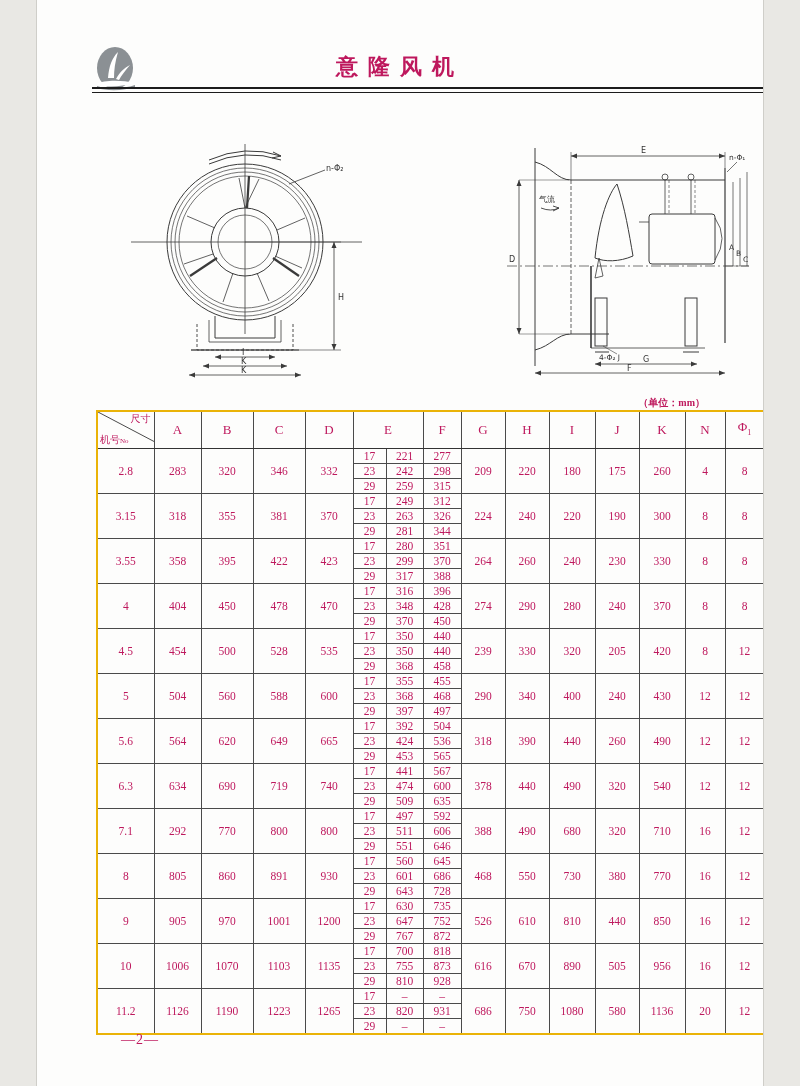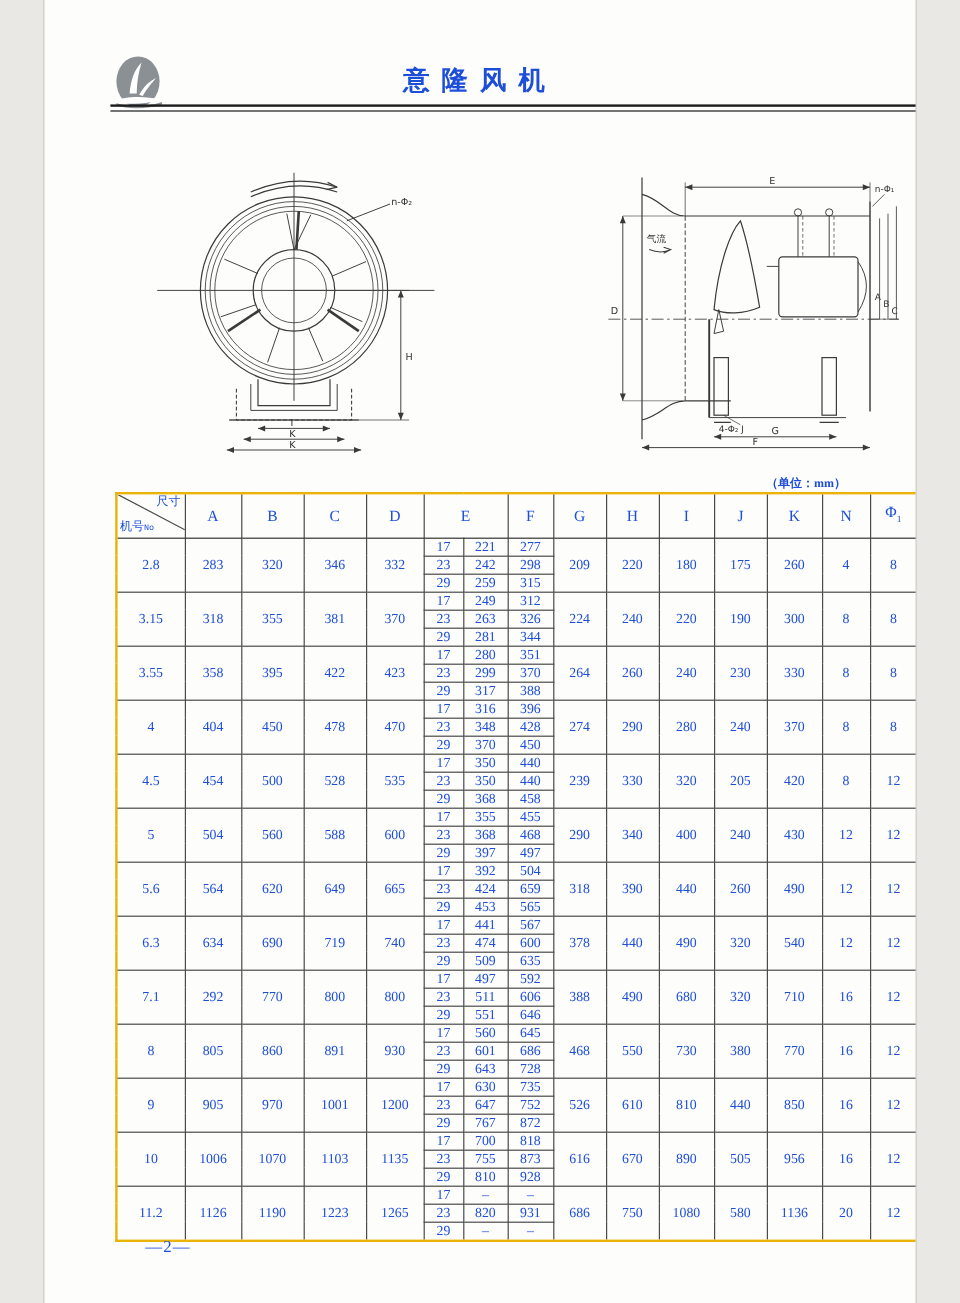--- a/index.html
+++ b/index.html
@@ -1,17 +1,17 @@
 <!DOCTYPE html>
 <html><head>
 <meta charset="utf-8">
 <style>
   html,body{margin:0;padding:0;background:#e9e8e4;}
   .page{position:relative;width:726px;height:1086px;margin:0 auto;background:#fdfdfc;
-        font-family:"Liberation Serif","DejaVu Serif",serif;color:#1d4ed8;outline:1px solid #cfcec9;overflow:hidden;}
+        font-family:"Liberation Serif","DejaVu Serif",serif;color:#be185d;outline:1px solid #cfcec9;overflow:hidden;}
   
   .hdr-title{position:absolute;top:52px;left:0;width:100%;text-align:center;
              font-size:22px;font-weight:bold;letter-spacing:10px;}
   .logo{position:absolute;top:46px;left:57px;width:44px;height:48px;}
   .rule1{position:absolute;top:87px;left:55px;width:690px;border-top:2.5px solid #1c1c1c;}
   .rule2{position:absolute;top:92px;left:55px;width:690px;border-top:1px solid #1c1c1c;}
   
   .diag{position:absolute;}
   .diag svg text{font-family:"DejaVu Sans",sans-serif;fill:#333;}
   
@@ -24,21 +24,21 @@
   .dim-table td,.dim-table th{border:1px solid #4a4a4a;text-align:center;padding:0;
              height:14px;line-height:14px;font-weight:normal;overflow:hidden;white-space:nowrap;}
   .dim-table{border:2px solid #eab308;}
   .dim-table thead th{height:30px;line-height:30px;font-size:13px;border-bottom:1.2px solid #333;}
   .dim-table .grp td,.dim-table .grp th{border-top:1.4px solid #333;}
   .dim-table .subsep{border-top:1px solid #8a8a8a;}
   .corner{position:relative;padding:0;}
   .corner svg{position:absolute;top:0;left:0;}
   .corner .c-top{position:absolute;top:1px;right:3px;font-size:10px;line-height:12px;}
   .corner .c-bot{position:absolute;bottom:1px;left:2px;font-size:10px;line-height:12px;}
-  .corner .c-no{font-size:7px;font-family:Liberation Mono, monospace;}
+  .corner .c-no{font-size:7px;}
   sub{font-size:8px;}
   .footer{position:absolute;top:1032px;left:84px;font-size:14px;letter-spacing:1px;}
 </style>
 </head>
 <body>
 
 <div class="page">
 
   <div class="logo">
     <svg width="44" height="48" viewBox="0 0 44 48">
@@ -414,21 +414,21 @@
           <td rowspan="3">440</td>
           <td rowspan="3">260</td>
           <td rowspan="3">490</td>
           <td rowspan="3">12</td>
           <td rowspan="3">12</td>
           <td rowspan="3">14</td>
         </tr>
         <tr>
           <td class="subsep">23</td>
           <td class="subsep">424</td>
-          <td class="subsep">659</td>
+          <td class="subsep">536</td>
         </tr>
         <tr>
           <td class="subsep">29</td>
           <td class="subsep">453</td>
           <td class="subsep">565</td>
         </tr>
         <tr class="grp">
           <td rowspan="3">6.3</td>
           <td rowspan="3">634</td>
           <td rowspan="3">690</td>

